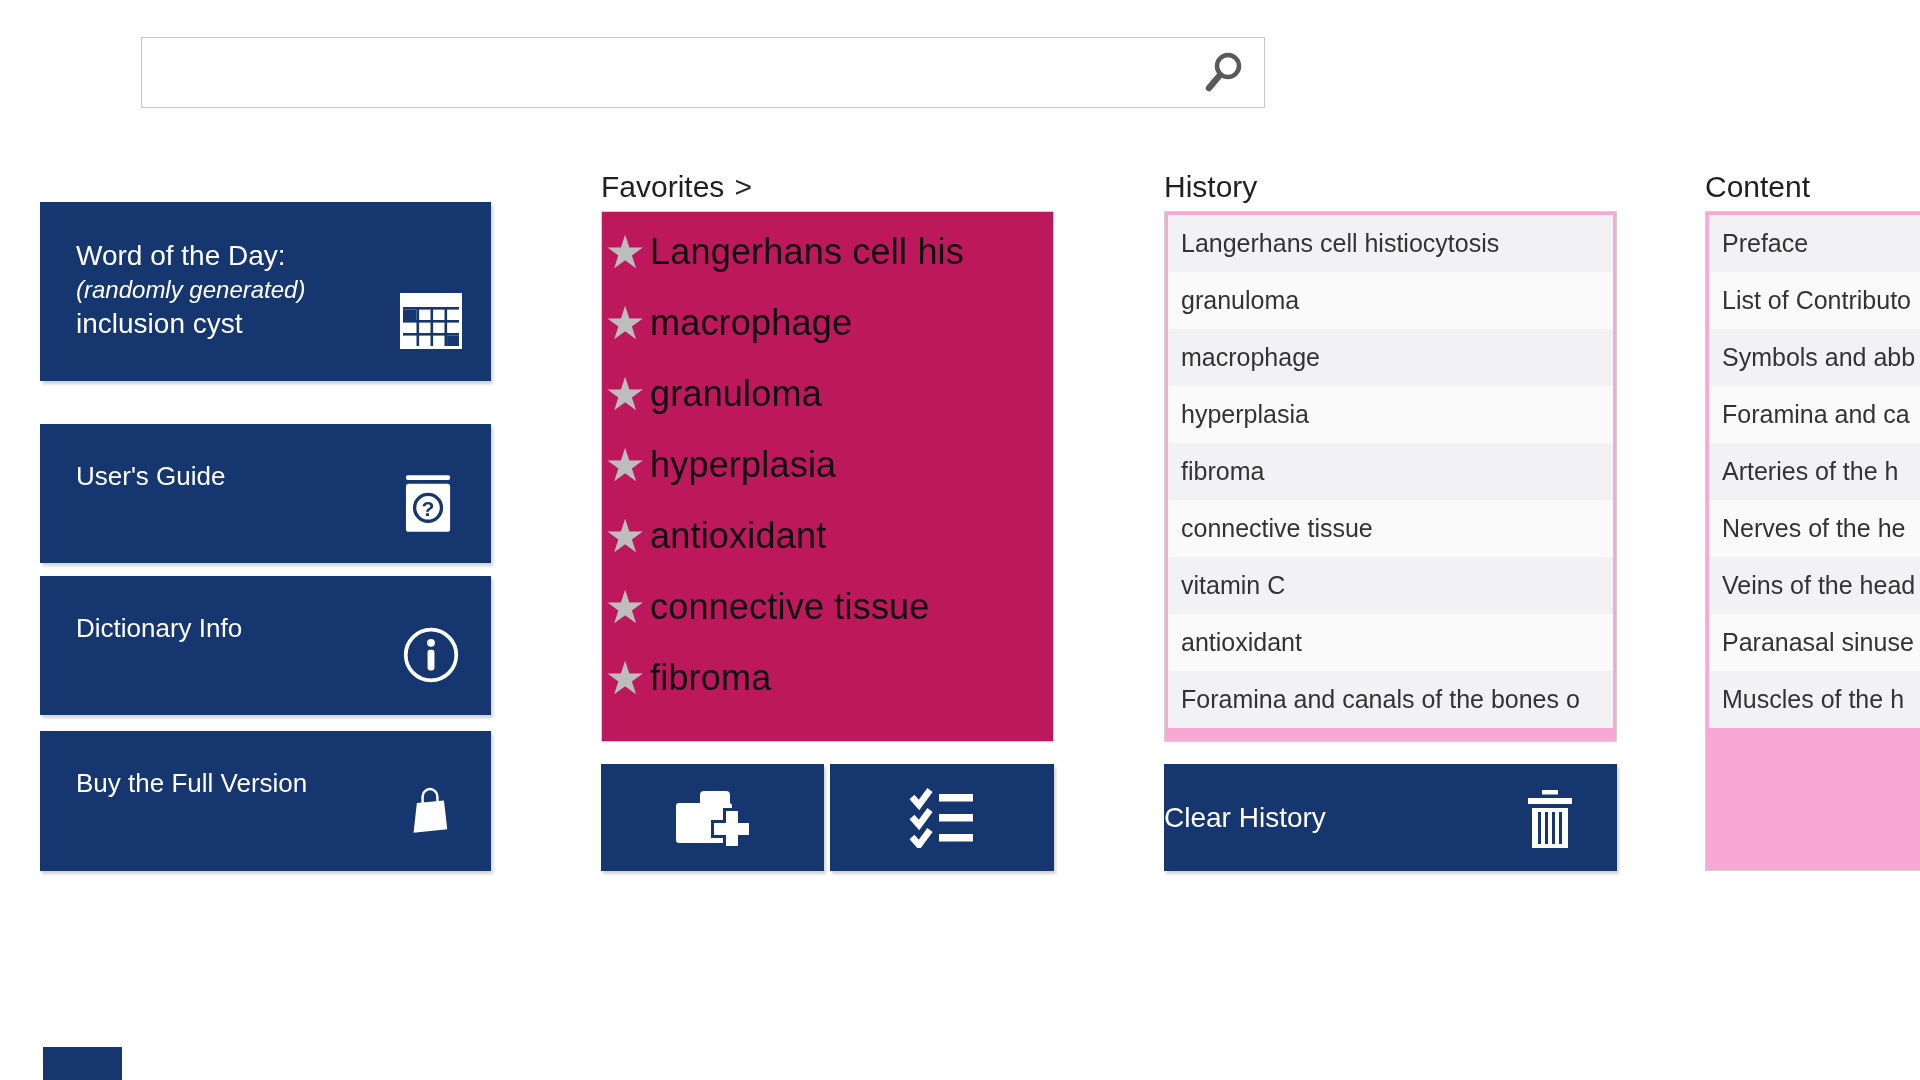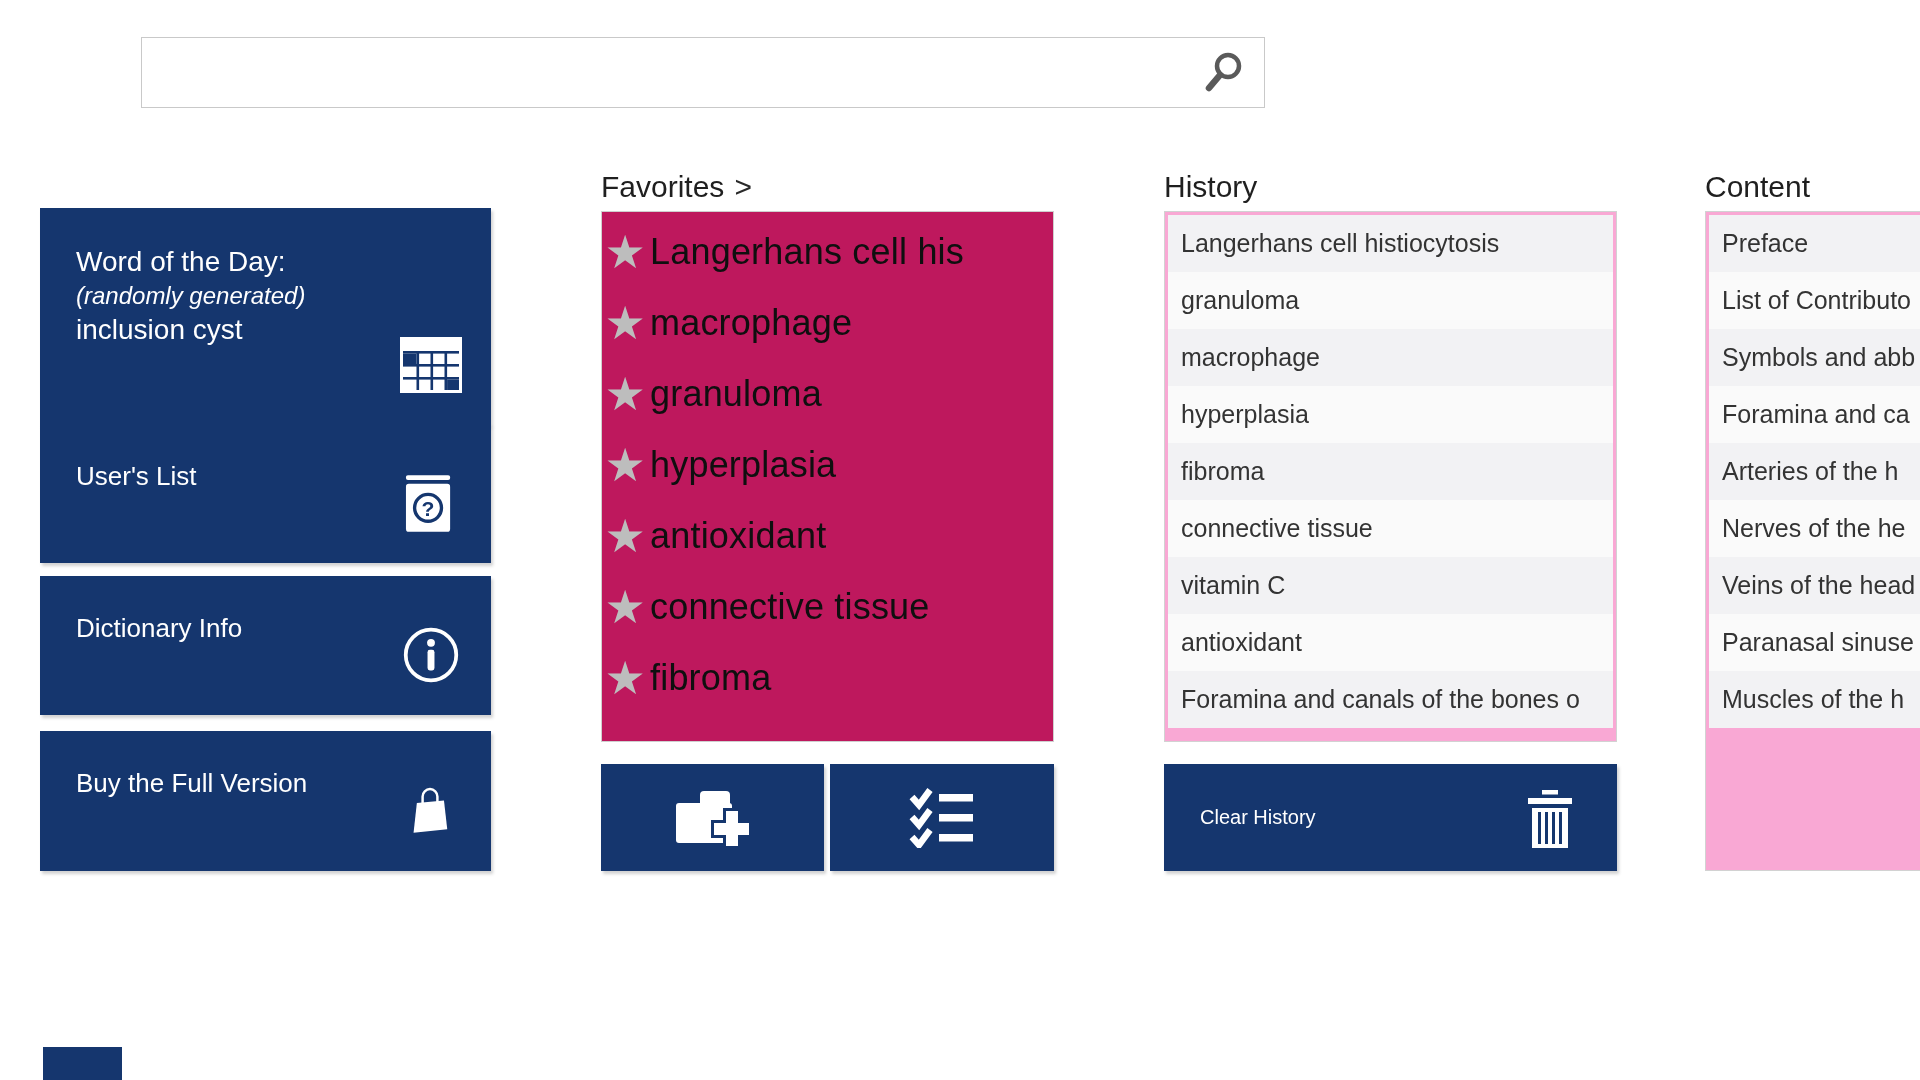--- a/index.html
+++ b/index.html
@@ -20,21 +20,21 @@
     box-sizing:border-box;font-family:"Liberation Sans",sans-serif;color:#222;
     background:transparent;
   }
   .search-icon{position:absolute;right:18px;top:13px;width:44px;height:44px;}
   
   .tile{
     position:absolute;left:40px;width:451px;background:#15366E;color:#fff;
     box-shadow:2px 3px 3px rgba(0,0,0,0.18);
     font-weight:300;cursor:pointer;
   }
-  .tile1{top:208px;height:217px;}
+  .tile1{top:202px;height:179px;}
   .tile2{top:424px;height:139px;}
   .tile3{top:576px;height:139px;}
   .tile4{top:731px;height:140px;}
   .tile .txt{position:absolute;left:36px;top:36px;line-height:1.3;}
   .tile1 .l1{font-size:28px;font-weight:300;}
   .tile1 .l2{font-size:24px;font-style:italic;font-weight:300;}
   .tile1 .l3{font-size:28px;font-weight:400;}
   .tile-label{font-size:26px;font-weight:300;}
   .tile-icon{position:absolute;}
   .cal-icon{right:29px;bottom:32px;width:62px;height:56px;}
@@ -89,21 +89,21 @@
   .hist-panel .lrow:nth-of-type(odd),
   .content-panel .lrow:nth-of-type(odd){background:#f2f2f4;}
   .hist-panel .lrow:nth-of-type(even),
   .content-panel .lrow:nth-of-type(even){background:#fafafa;}
   
   .clear-btn{
     position:absolute;left:1164px;top:764px;width:453px;height:107px;
     background:#15366E;color:#fff;display:flex;align-items:center;
     cursor:pointer;box-shadow:2px 3px 3px rgba(0,0,0,0.18);
   }
-  .clear-label{font-size:20px;font-weight:300;margin-left:36px;}
+  .clear-label{font-size:28px;font-weight:300;}
   .trash-icon{position:absolute;right:44px;top:26px;width:46px;height:58px;}
   
   .corner-tile{
     position:absolute;left:43px;top:1047px;width:79px;height:33px;
     background:#15366E;
   }
 </style>
 </head>
 <body>
 
@@ -130,21 +130,21 @@
       <rect x="16.5" y="14" width="2.6" height="39"></rect>
       <rect x="30.5" y="14" width="2.6" height="39"></rect>
       <rect x="44.5" y="14" width="2.6" height="39"></rect>
       <rect x="3" y="16.6" width="13.5" height="10.4"></rect>
       <rect x="47.1" y="42.6" width="11.9" height="10.4"></rect>
     </g>
   </svg>
 </div>
 
 <div class="tile tile2">
-  <div class="txt tile-label">User's List</div>
+  <div class="txt tile-label">User's Guide</div>
   <svg class="tile-icon guide-icon" viewBox="0 0 50 60">
     <rect x="1" y="0" width="46" height="5" rx="2" fill="#fff"></rect>
     <rect x="1" y="9" width="46" height="50" rx="3" fill="#fff"></rect>
     <circle cx="24" cy="34" r="14" fill="none" stroke="#15366E" stroke-width="3.5"></circle>
     <text x="24" y="42" text-anchor="middle" font-size="22" font-weight="700" fill="#15366E" font-family="Liberation Sans, sans-serif">?</text>
   </svg>
 </div>
 
 <div class="tile tile3">
   <div class="txt tile-label">Dictionary Info</div>

